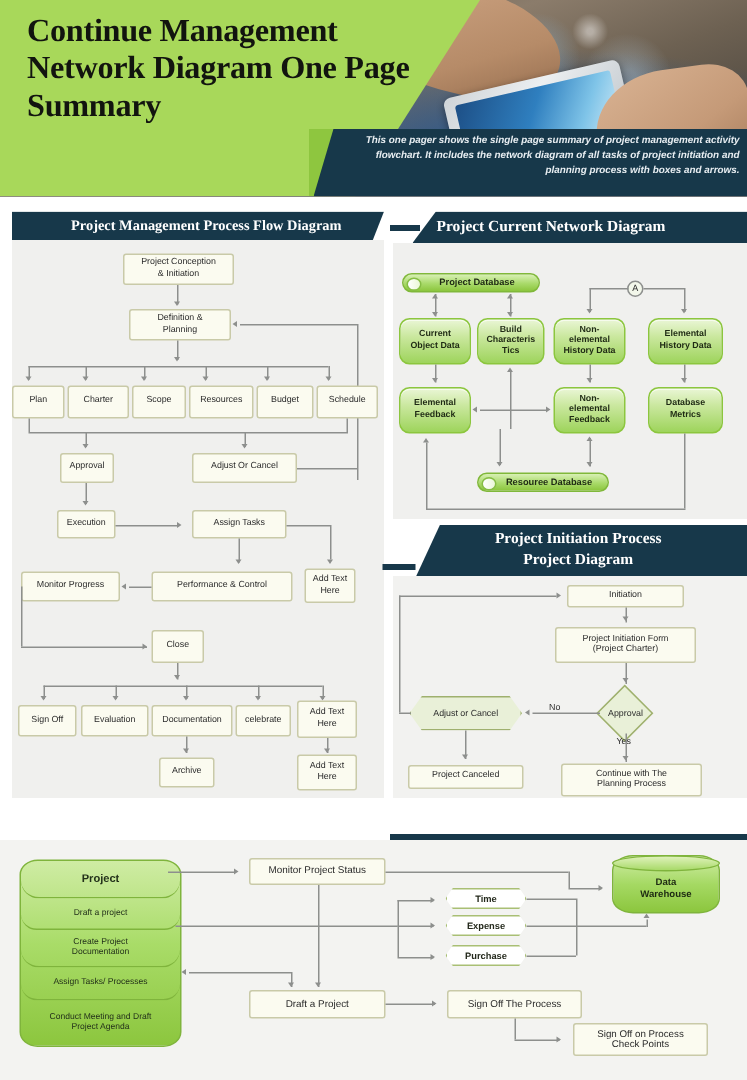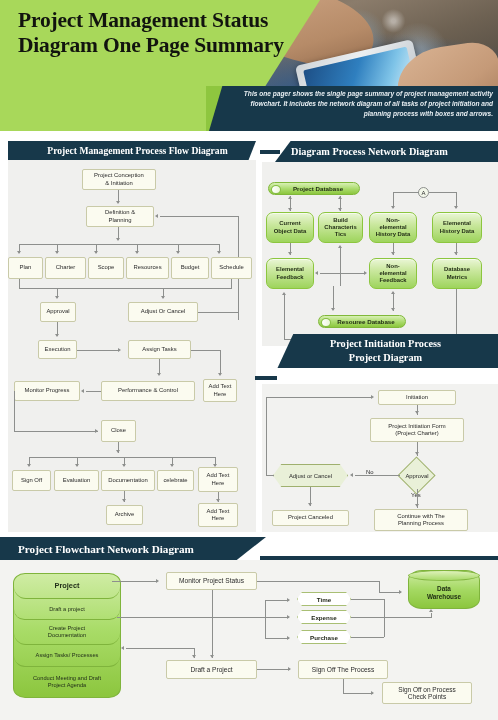--- a/index.html
+++ b/index.html
@@ -176,21 +176,21 @@
 <body>
 
 <div id="page">
 
   <div class="hdr">
     <div class="hdr-photo"></div>
     <div class="hdr-hand2"></div>
     <div class="hdr-tablet"></div>
     <div class="hdr-hand"></div>
     <div class="hdr-green"></div>
-    <div class="hdr-title">Project Management Status Diagram One Page Summary</div>
+    <div class="hdr-title">Continue Management Network Diagram One Page Summary</div>
     <div class="hdr-green-tri"></div>
     <div class="hdr-sub-wrap"></div>
     <div class="hdr-sub">This one pager shows the single page summary of project management activity flowchart. It includes the network diagram of all tasks of project initiation and  planning process with boxes and arrows.</div>
   </div>
 
   <div class="banner" style="left:8px; top:141px; width:248px; height:19px; padding-left:11px; font-size:9.6px;
               clip-path:polygon(0 0, 100% 0, 97% 100%, 0 100%);justify-content:center;">
     <span>Project Management Process Flow Diagram</span>
   </div>
   <div class="panel-body" style="left:8px; top:160px; width:248px; height:372px;"></div>
@@ -340,21 +340,21 @@
       <span>Archive</span>
     </div>
   <div class="node" style="left:198px; top:503px; width:40px; height:24px; flex-direction:column;">
     <span>Add Text</span>
     <span>Here</span>
   </div>
 
   <div class="ln" style="left:260px; top:150px; width:20px; height:4px; background:#17384a;"></div>
   <div class="banner" style="left:275px; top:141px; width:223px; height:21px; padding-left:16px; font-size:10.3px; justify-content:flex-start;
               clip-path:polygon(7% 0, 100% 0, 100% 100%, 0 100%);">
-    <span>Diagram Process Network Diagram</span>
+    <span>Project Current Network Diagram</span>
   </div>
   <div class="panel-body" style="left:262px; top:162px; width:236px; height:184px;"></div>
 
   <div class="cyl" style="left:268px; top:182px; width:92px; height:13px;">
     <span style="padding-left:8px;">Project Database</span>
   </div>
 
   <div class="conn-a" style="left:418px; top:187px;">
     <span>A</span>
   </div>
@@ -427,21 +427,21 @@
   <div class="ln lnv" style="left:393px; top:292px; height:19px;"></div>
   <div class="arw arw-u" style="left:391px; top:291px;"></div>
   <div class="arw arw-d" style="left:391px; top:308px;"></div>
 
   <div class="ln lnv" style="left:456px; top:289px; height:50px;"></div>
   <div class="ln lnh" style="left:284px; top:339px; width:173px;"></div>
   <div class="ln lnv" style="left:284px; top:295px; height:45px;"></div>
   <div class="arw arw-u" style="left:282px; top:292px;"></div>
 
   <div class="ln" style="left:255px; top:376px; width:22px; height:4px; background:#17384a;"></div>
-  <div class="banner" style="left:273px; top:334px; width:225px; height:34px; font-size:10.3px; line-height:14px; justify-content:center; text-align:center;
+  <div class="banner" style="left:273px; top:350px; width:225px; height:34px; font-size:10.3px; line-height:14px; justify-content:center; text-align:center;
               clip-path:polygon(9% 0, 100% 0, 100% 100%, 2% 100%);">
     <div style="display:flex;flex-direction:column;align-items:center;">
       <span>Project Initiation Process</span>
       <span>Project Diagram</span>
     </div>
   </div>
   <div class="panel-body" style="left:262px; top:384px; width:236px; height:148px; background:#f2f2f0;"></div>
 
   <div class="node" style="left:378px; top:390px; width:78px; height:15px;">
       <span>Initiation</span>
@@ -479,24 +479,20 @@
   <div class="arw arw-d" style="left:308px; top:503px;"></div>
 
   <div class="node" style="left:272px; top:510px; width:77px; height:16px;">
       <span>Project Canceled</span>
     </div>
   <div class="node" style="left:374px; top:509px; width:94px; height:22px; flex-direction:column;">
     <span>Continue with  The</span>
     <span>Planning Process</span>
   </div>
 
-  <div class="banner" style="left:0px; top:537px; width:266px; height:23px; padding-left:18px; font-size:11.2px;
-              clip-path:polygon(0 0, 100% 0, 89% 100%, 0 100%);">
-    <span>Project Flowchart Network Diagram</span>
-  </div>
   <div class="ln" style="left:260px; top:556px; width:238px; height:4px; background:#17384a;"></div>
   <div class="panel-body" style="left:0px; top:560px; width:498px; height:160px; background:#f3f3f1;"></div>
 
   <div class="bigcyl" style="left:13px; top:573px; width:108px; height:125px;">
     <div class="seg" style="height:25px; font-weight:bold; font-size:7.4px;">
       <span>Project</span>
     </div>
     <div class="seg" style="height:21px;">
       <span>Draft a project</span>
     </div>

